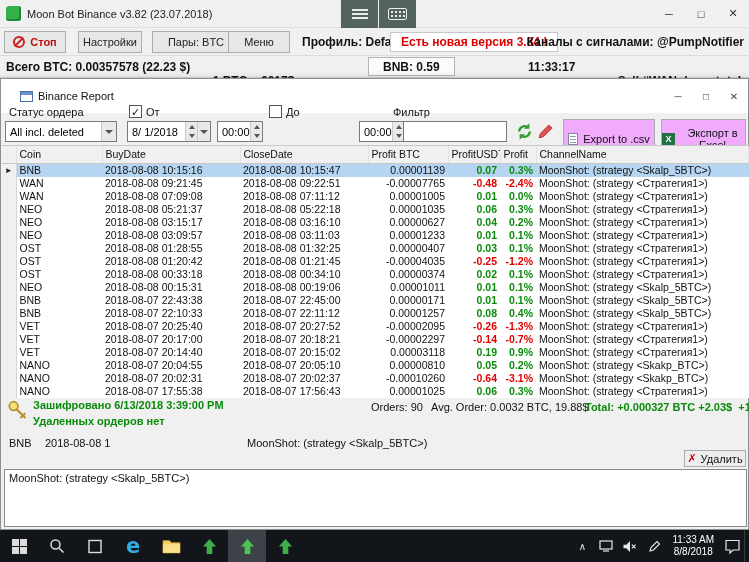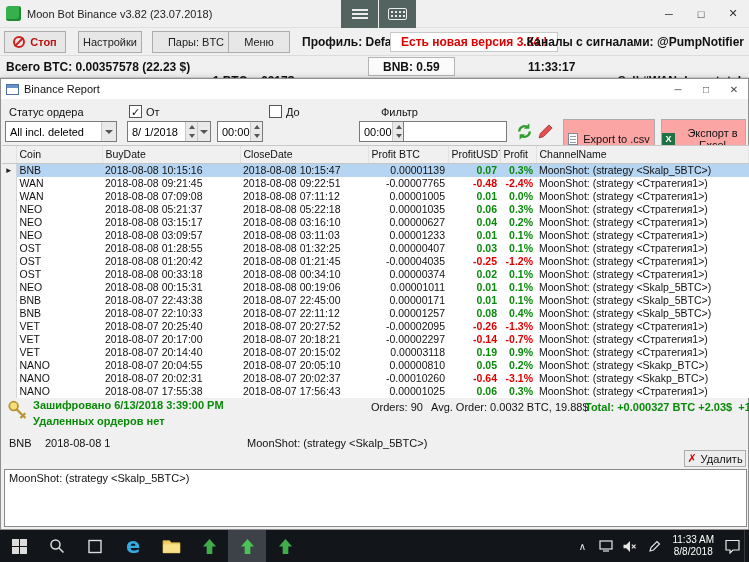--- a/index.html
+++ b/index.html
@@ -36,21 +36,21 @@
   
   .statusrow{position:relative;height:22px;background:#f0f0f0;font-size:12px;font-weight:bold;color:#111;border-bottom:1px solid #d5d5d5;}
   .statusrow .abs{top:4px;white-space:pre;}
   .bnb-chip{top:1px !important;height:19px;border:1px solid #b5b5b5;background:#fbfbfb;padding:0 14px;display:flex;align-items:center;}
   .neg-red{color:#e00000;}
   .pos-green{color:#0a8a0a;}
 
   
   .dialog{position:absolute;left:0;top:78px;width:749px;height:452px;background:#f0f0f0;border:1px solid #8f8f8f;
     box-shadow:0 3px 9px rgba(0,0,0,.35);}
-  .dlg-title{position:absolute;left:0;top:0;width:100%;height:20px;background:#ffffff;display:flex;align-items:center;}
+  .dlg-title{position:absolute;left:0;top:0;width:100%;height:34px;background:#ffffff;display:flex;align-items:center;padding-left:14px;}
   .dlg-icon{width:13px;height:11px;border:1px solid #4a72a9;background:#fff;margin:0 5px 0 5px;position:relative;}
   .dlg-icon::before{content:"";position:absolute;left:0;top:0;width:100%;height:3px;background:#6a92c9;}
   .dlg-title-text{font-size:11px;color:#111;}
   .dlg-controls{margin-left:auto;display:flex;height:22px;}
   .dlg-wbtn{width:28px;height:22px;display:flex;align-items:center;justify-content:center;font-size:10px;color:#444;}
 
   .lbl{font-size:11px;color:#111;white-space:nowrap;}
   .chk-row{display:flex;align-items:center;gap:4px;}
   .chkbox{width:13px;height:13px;border:1px solid #555;background:#fff;font-size:11px;line-height:12px;text-align:center;color:#111;}
 
@@ -62,21 +62,21 @@
   .dval{padding-left:4px;flex:1;white-space:pre;}
   .spin{width:12px;height:100%;display:flex;flex-direction:column;border-left:1px solid #c9c9c9;}
   .spin b{flex:1;display:flex;align-items:center;justify-content:center;background:#e9e9e9;}
   .spin b.up::after{content:"";border:3px solid transparent;border-bottom:4px solid #555;margin-top:-3px;}
   .spin b.dn::after{content:"";border:3px solid transparent;border-top:4px solid #555;margin-bottom:-3px;}
   .drop{width:13px;height:100%;display:flex;align-items:center;justify-content:center;background:#e9e9e9;border-left:1px solid #c9c9c9;}
   .drop::after{content:"";border:4px solid transparent;border-top:4px solid #555;margin-top:4px;}
 
   .filter-input{height:21px;border:1px solid #7a7a7a;background:#fff;font-size:11px;padding:0 3px;}
 
-  .dlg-btn{position:absolute;height:40px;background:#fca5a5;border:1px solid #acacac;font-size:11px;color:#111;
+  .dlg-btn{position:absolute;height:40px;background:#f0abfc;border:1px solid #acacac;font-size:11px;color:#111;
     display:flex;align-items:center;justify-content:center;gap:5px;}
   .csv-icon{width:10px;height:12px;border:1px solid #7a8a9a;background:#fff;position:relative;flex:0 0 auto;}
   .csv-icon::after{content:"";position:absolute;left:1px;top:2px;width:6px;height:1px;background:#88a0b0;box-shadow:0 3px 0 #88a0b0,0 6px 0 #88a0b0;}
   .xls-icon{width:13px;height:13px;background:#1f7244;color:#fff;font-size:9px;font-weight:bold;display:flex;align-items:center;justify-content:center;flex:0 0 auto;}
 
   .tool-icon{position:absolute;width:20px;height:20px;display:flex;align-items:center;justify-content:center;}
 
   
   .grid-wrap{position:absolute;left:1px;top:66px;width:747px;border-top:1px solid #c8c8c8;background:#fff;}
   table.grid{border-collapse:collapse;table-layout:fixed;width:747px;font-size:10.5px;color:#111;}
@@ -194,21 +194,21 @@
 
       <span class="abs lbl" style="left:8px;top:27px;">Статус ордера</span>
       <span class="abs chk-row" style="left:128px;top:26px;">
         <span class="chkbox">✓</span>
         <span class="lbl">От</span>
       </span>
       <span class="abs chk-row" style="left:268px;top:26px;">
         <span class="chkbox"></span>
         <span class="lbl">До</span>
       </span>
-      <span class="abs lbl" style="left:380px;top:27px;">Фильтр</span>
+      <span class="abs lbl" style="left:392px;top:27px;">Фильтр</span>
 
       <div class="abs combo" style="left:4px;top:42px;width:112px;">
         <span>All incl. deleted</span>
         <span class="combo-arrow"></span>
       </div>
       <div class="abs datebox" style="left:126px;top:42px;width:84px;">
         <span class="dval">8/ 1/2018</span>
         <span class="spin">
             <b class="up"></b>
             <b class="dn"></b>

